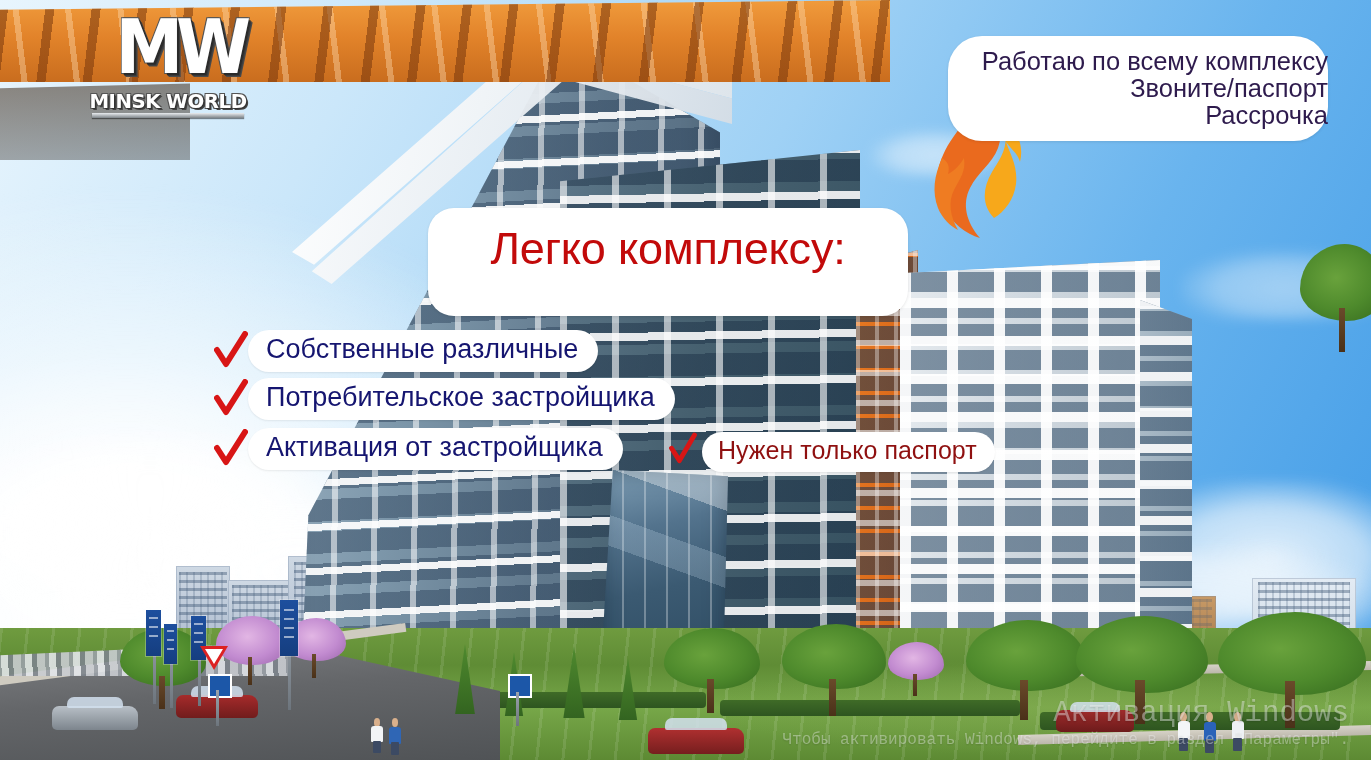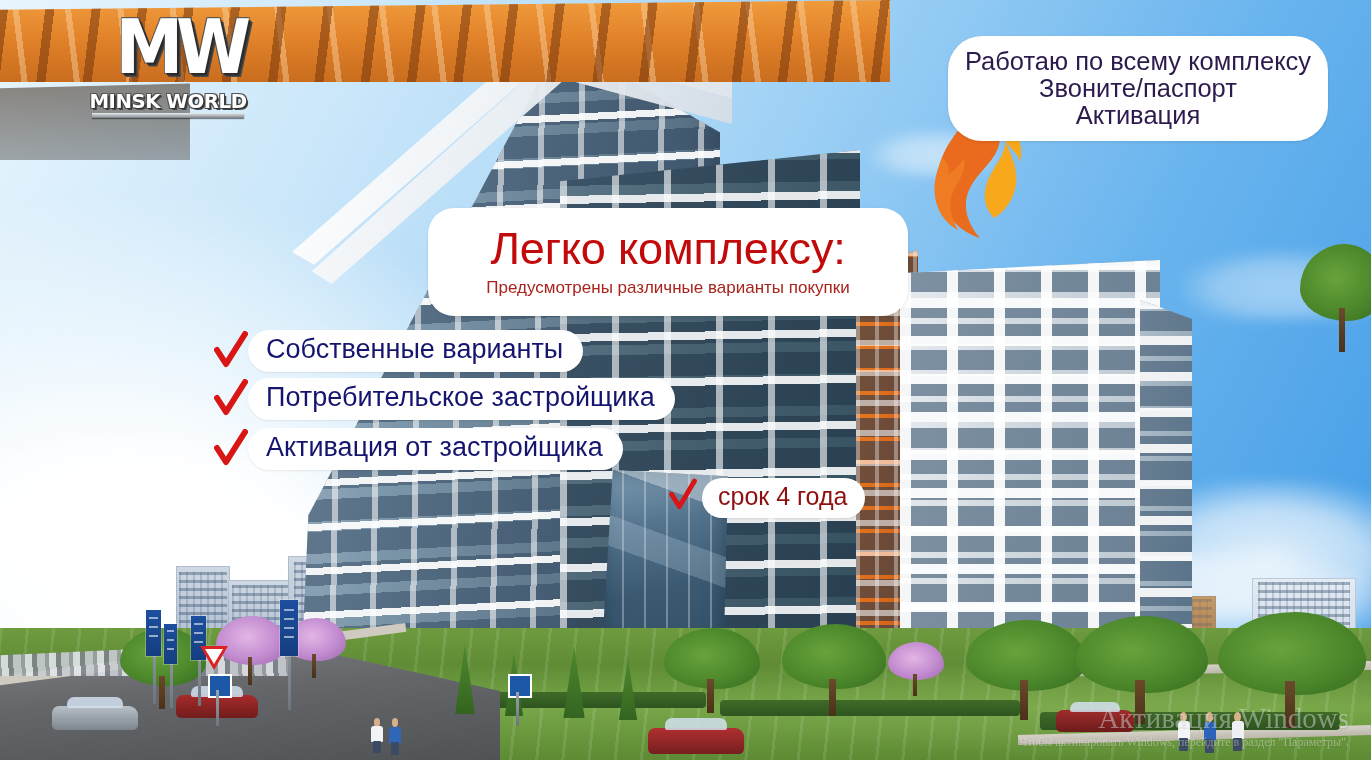--- a/index.html
+++ b/index.html
@@ -353,21 +353,21 @@
     position: absolute; left: 908px; top: 62px;
     width: 124px; height: 180px; z-index: 44;
   }
 
   
   .pill {
     position: absolute;
     background: #ffffff;
     border-radius: 40px;
     display: flex;
-    align-items: center;
+    align-items: flex-end;
     justify-content: center;
     z-index: 50;
     box-shadow: 0 1px 3px rgba(0,0,0,.10);
     white-space: nowrap;
   }
 
   .callout-top {
     left: 948px; top: 36px;
     width: 380px; height: 105px;
     border-radius: 34px;
@@ -453,25 +453,25 @@
   .rb-3 { left: 668px; top: 526px; }
 
   
   .watermark {
     position: absolute;
     right: 22px; bottom: 10px;
     text-align: right;
     z-index: 60;
     color: rgba(245,247,248,.42);
     text-shadow: 0 1px 2px rgba(0,0,0,.14);
-    font-family: Liberation Serif, serif;
+    font-family: Liberation Mono, monospace;
     pointer-events: none;
   }
   .watermark .wm1 { font-size: 29px; line-height: 1.1; }
-  .watermark .wm2 { font-size: 12px; line-height: 1.25; opacity: .92; }
+  .watermark .wm2 { font-size: 16px; line-height: 1.25; opacity: .92; }
 </style>
 </head>
 <body>
 
 <div id="stage">
 
   <div class="sky"></div>
   <div class="sky-glow"></div>
   <div class="cloud cl-a"></div>
   <div class="cloud cl-b"></div>
@@ -624,60 +624,59 @@
                C104 88 110 92 112 100 C116 84 110 68 96 60 Z" fill="#f7a81b"></path>
       <path d="M34 96 C26 114 24 130 30 146 C34 156 42 164 50 168
                C42 154 40 140 46 128 C52 116 58 110 56 96
                C50 106 44 110 40 112 C42 104 40 100 34 96 Z" fill="#ef7c22"></path>
     </svg>
   </div>
 
   <div class="pill callout-top">
     <span class="l1">Работаю по всему комплексу</span>
     <span class="l2">Звоните/паспорт</span>
-    <span class="l3">Активация</span>
+    <span class="l3">Рассрочка</span>
   </div>
 
   <div class="pill headline-card">
     <div class="h1">Легко комплексу:</div>
-    <div class="h2">Предусмотрены различные варианты покупки</div>
   </div>
 
   <div class="bullet-row bl-1">
     <span class="check">
       <svg viewBox="0 0 34 40" width="34" height="40" aria-hidden="true">
         <path d="M3 19 L12 33 L31 3" fill="none" stroke="#d81616" stroke-width="6" stroke-linecap="round" stroke-linejoin="round"></path>
       </svg>
     </span>
-    <span class="bullet-pill">Собственные варианты</span>
+    <span class="bullet-pill">Собственные различные</span>
   </div>
   <div class="bullet-row bl-2">
     <span class="check">
       <svg viewBox="0 0 34 40" width="34" height="40" aria-hidden="true">
         <path d="M3 19 L12 33 L31 3" fill="none" stroke="#d81616" stroke-width="6" stroke-linecap="round" stroke-linejoin="round"></path>
       </svg>
     </span>
     <span class="bullet-pill">Потребительское застройщика</span>
   </div>
   <div class="bullet-row bl-3">
     <span class="check">
       <svg viewBox="0 0 34 40" width="34" height="40" aria-hidden="true">
         <path d="M3 19 L12 33 L31 3" fill="none" stroke="#d81616" stroke-width="6" stroke-linecap="round" stroke-linejoin="round"></path>
       </svg>
     </span>
     <span class="bullet-pill">Активация от застройщика</span>
   </div>
 
-  <div class="bullet-row rb-2">
+  <div class="bullet-row rb-1">
     <span class="check">
       <svg viewBox="0 0 34 40" width="30" height="36" aria-hidden="true">
         <path d="M4 18 L13 32 L30 3" fill="none" stroke="#d81616" stroke-width="5.5" stroke-linecap="round" stroke-linejoin="round"></path>
       </svg>
     </span>
-    <span class="red-pill">срок 4 года</span>
+    <span class="red-pill">Нужен только паспорт</span>
   </div>
 
   <div class="watermark">
     <div class="wm1">Активация Windows</div>
     <div class="wm2">Чтобы активировать Windows, перейдите в раздел "Параметры".</div>
   </div>
 
 </div>
 
 </body></html>

